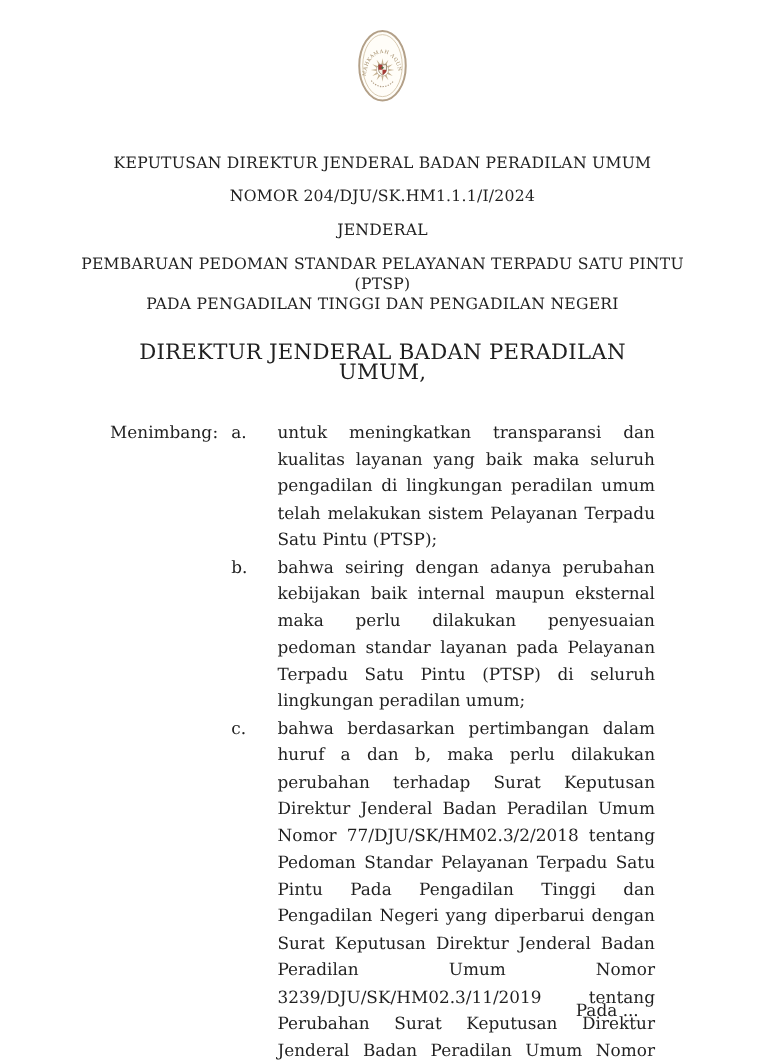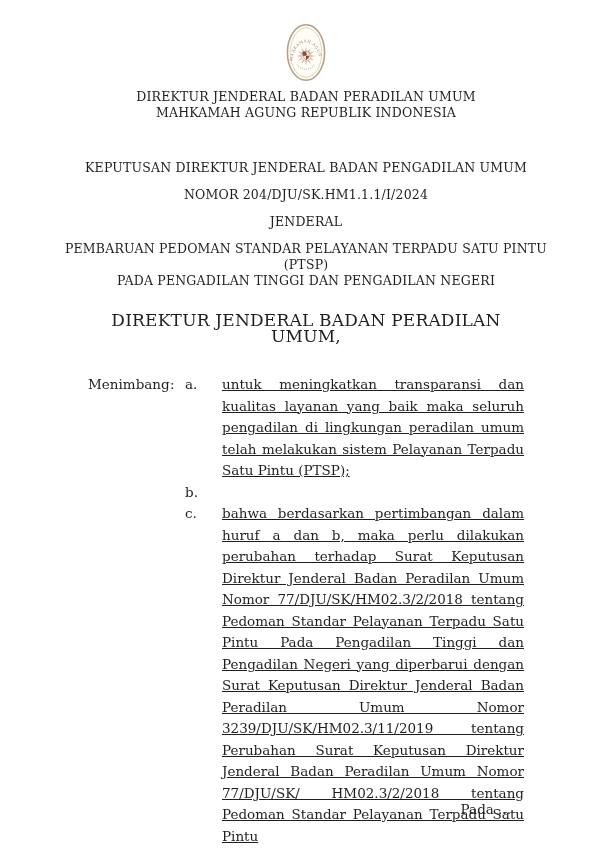--- a/index.html
+++ b/index.html
@@ -57,21 +57,20 @@
   .c-items { display: block; }
   .c-item {
     display: grid;
     grid-template-columns: 37px 1fr;
   }
   .c-letter { line-height: 21.5px; }
   .c-text {
     text-align: justify;
     text-justify: inter-word;
     line-height: 21.5px;
-    text-decoration: underline;
   }
   .catchword {
     position: absolute;
     top: 801px;
     right: 101px;
     font-size: 13.5px;
     line-height: 16px;
   }
 </style>
 </head>
@@ -105,45 +104,42 @@
     <circle cx="20" cy="33" r="4.9" fill="#fffdf8" stroke="#b3a088" stroke-width="0.5"></circle>
     <g>
       <path d="M20 28.8 h3.2 v4 c0 2.5 -3.2 4.2 -3.2 4.2 c0 0 -3.2 -1.7 -3.2 -4.2 v-4 z" fill="#f6f1e6" stroke="#6e5c40" stroke-width="0.5"></path>
       <path d="M20 28.8 h-3.2 v4 h3.2 z" fill="#a63b35"></path>
       <path d="M20 32.8 v4.2 c0 0 3.2 -1.7 3.2 -4.2 z" fill="#a63b35"></path>
       <path d="M20 30 l1.2 1.2 -1.2 1.2 -1.2 -1.2 z" fill="#4a6b42"></path>
     </g>
     <path d="M 11,41.5 A 12.6,16 0 0 0 29,41.5" fill="none" stroke="#b3a088" stroke-width="0.9" stroke-dasharray="1.1 1"></path>
   </svg>
 
-  <div class="letterhead">
-    <div class="letterhead-line">DIREKTUR JENDERAL BADAN PERADILAN UMUM</div>
-    <div class="letterhead-line">MAHKAMAH AGUNG REPUBLIK INDONESIA</div>
-  </div>
 
   <div class="title-block">
-    <div class="tline">KEPUTUSAN DIREKTUR JENDERAL BADAN PENGADILAN UMUM</div>
+    <div class="tline">KEPUTUSAN DIREKTUR JENDERAL BADAN PERADILAN UMUM</div>
     <div class="tline">NOMOR 204/DJU/SK.HM1.1.1/I/2024</div>
     <div class="tline">JENDERAL</div>
     <div class="tline subject">PEMBARUAN PEDOMAN STANDAR PELAYANAN TERPADU SATU PINTU (PTSP)</div>
     <div class="tline subject">PADA PENGADILAN TINGGI DAN PENGADILAN NEGERI</div>
   </div>
 
   <div class="salutation">DIREKTUR JENDERAL BADAN PERADILAN UMUM,</div>
 
   <div class="consider">
     <div class="c-label">Menimbang</div>
     <div class="c-colon">:</div>
     <div class="c-items">
       <div class="c-item">
         <div class="c-letter">a.</div>
         <div class="c-text">untuk meningkatkan transparansi dan kualitas layanan yang baik maka seluruh pengadilan di lingkungan peradilan umum telah melakukan sistem Pelayanan Terpadu Satu Pintu (PTSP);</div>
       </div>
       <div class="c-item">
         <div class="c-letter">b.</div>
+        <div class="c-text">bahwa seiring dengan adanya perubahan kebijakan baik internal maupun eksternal maka perlu dilakukan penyesuaian pedoman standar layanan pada Pelayanan Terpadu Satu Pintu (PTSP) di seluruh lingkungan peradilan umum;</div>
       </div>
       <div class="c-item">
         <div class="c-letter">c.</div>
         <div class="c-text">bahwa berdasarkan pertimbangan dalam huruf a dan b, maka perlu dilakukan perubahan terhadap Surat Keputusan Direktur Jenderal Badan Peradilan Umum Nomor 77/DJU/SK/HM02.3/2/2018 tentang Pedoman Standar Pelayanan Terpadu Satu Pintu Pada Pengadilan Tinggi dan Pengadilan Negeri yang diperbarui dengan Surat Keputusan Direktur Jenderal Badan Peradilan Umum Nomor 3239/DJU/SK/HM02.3/11/2019 tentang Perubahan Surat Keputusan Direktur Jenderal Badan Peradilan Umum Nomor 77/DJU/SK/ HM02.3/2/2018 tentang Pedoman Standar Pelayanan Terpadu Satu Pintu</div>
       </div>
     </div>
   </div>
 
   <div class="catchword">Pada ...</div>
 

